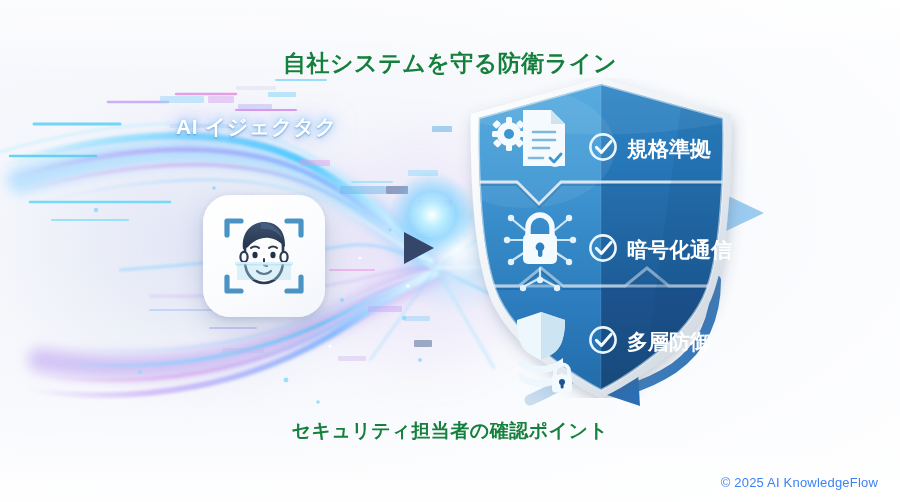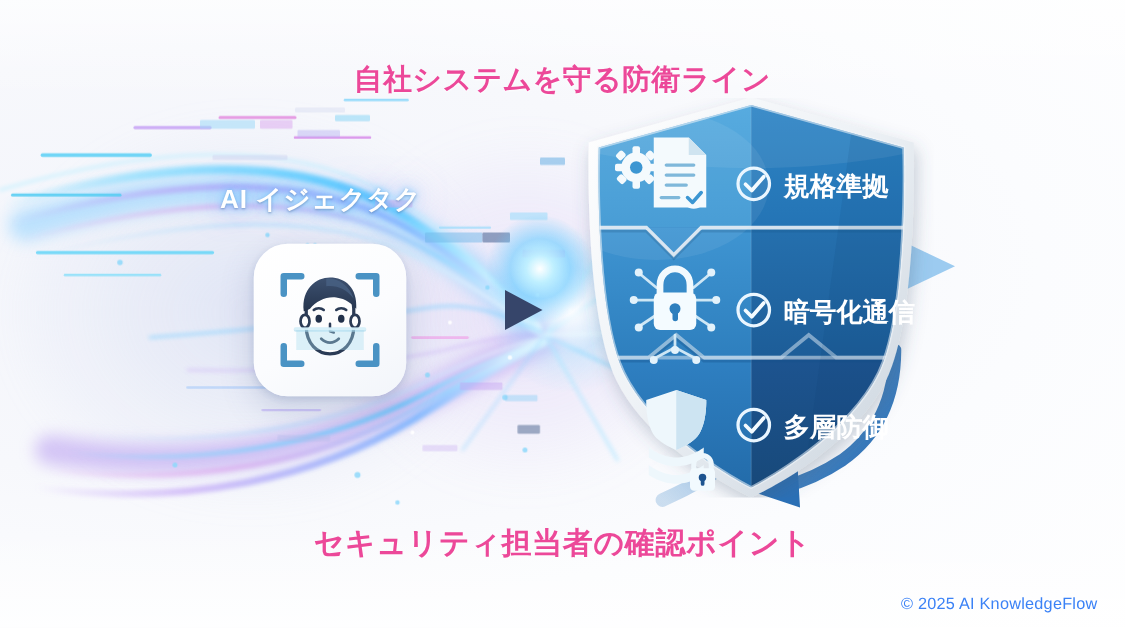--- a/index.html
+++ b/index.html
@@ -28,38 +28,37 @@
     filter:blur(14px);
   }
   .bg-vignette{
     position:absolute;inset:0;
     background:linear-gradient(180deg,rgba(255,255,255,.55) 0%,rgba(255,255,255,0) 16%,rgba(255,255,255,0) 84%,rgba(255,255,255,.7) 100%);
   }
 
   
   .headline{
     position:absolute;left:0;right:0;top:48px;text-align:center;
-    font-size:23px;font-weight:700;color:#ec4899;letter-spacing:.5px;
+    font-size:23px;font-weight:700;color:#15803d;letter-spacing:.5px;
     text-shadow:0 1px 2px rgba(255,255,255,.9);
   }
-  .headline.bottom{top:418px;font-size:24px;}
+  .headline.bottom{top:418px;font-size:19px;}
   .footer{
     position:absolute;right:22px;bottom:12px;
     font-size:13px;color:#3b82f6;letter-spacing:.2px;
   }
   .ai-label{
     position:absolute;left:176px;top:113px;
     font-size:21px;font-weight:700;color:#ffffff;letter-spacing:.6px;
     text-shadow:
        0 0 6px rgba(120,200,255,.95),
        0 0 14px rgba(130,190,255,.8),
        0 1px 2px rgba(40,60,110,.55),
        0 0 26px rgba(170,150,255,.55);
     z-index:26;
-    margin-top:32px;
   }
 
   
   .streams{position:absolute;left:0;top:60px;width:520px;height:360px;z-index:6;}
   .glow-core{
     position:absolute;left:432px;top:215px;width:120px;height:120px;
     transform:translate(-50%,-50%);
     background:radial-gradient(closest-side,rgba(255,255,255,1) 0%,rgba(190,240,255,.95) 18%,rgba(110,205,255,.6) 40%,rgba(90,180,255,0) 72%);
     z-index:12;pointer-events:none;
   }

